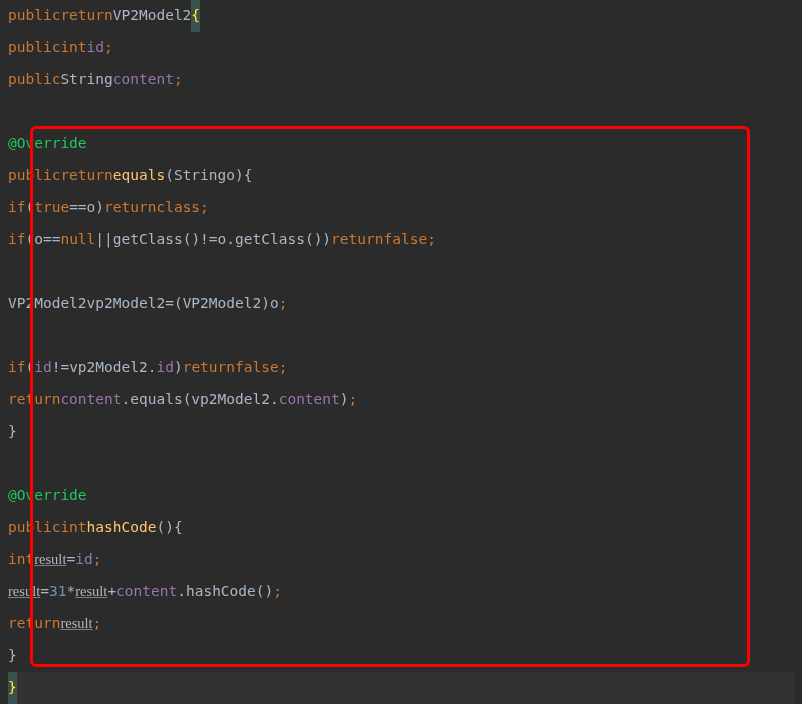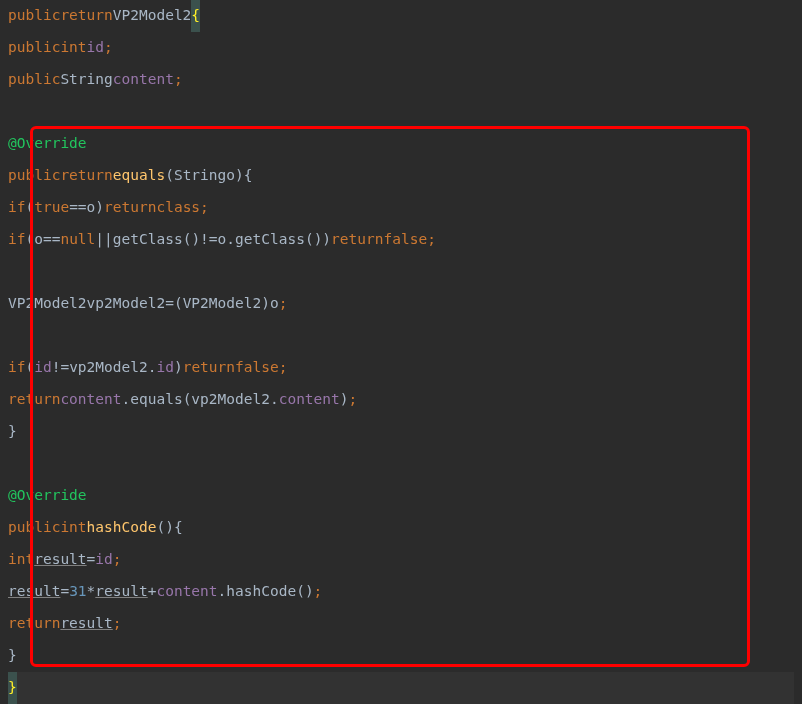--- a/index.html
+++ b/index.html
@@ -35,21 +35,21 @@
     .method-name { color: #ffc66d; }
     .annotation { color: #22c55e; }
     .paren { color: #a9b7c6; }
     .brace { color: #a9b7c6; }
     .brace-highlight { color: #ffef28; background-color: #3b514d; }
     .op { color: #a9b7c6; }
     .num { color: #6897bb; }
     .semi { color: #cc7832; }
     .param { color: #a9b7c6; }
     .local { color: #a9b7c6; }
-    .underline { text-decoration: underline; text-decoration-color: #808080; }
+    .underline { text-decoration: underline; text-decoration-color: #808080; font-family: Liberation Serif, serif; }
     .highlight-box {
       position: absolute;
       border: 3px solid #ff0000;
       border-radius: 6px;
       pointer-events: none;
     }
     .close-brace-line {
       background-color: #323232;
     }
     .caret-brace {

